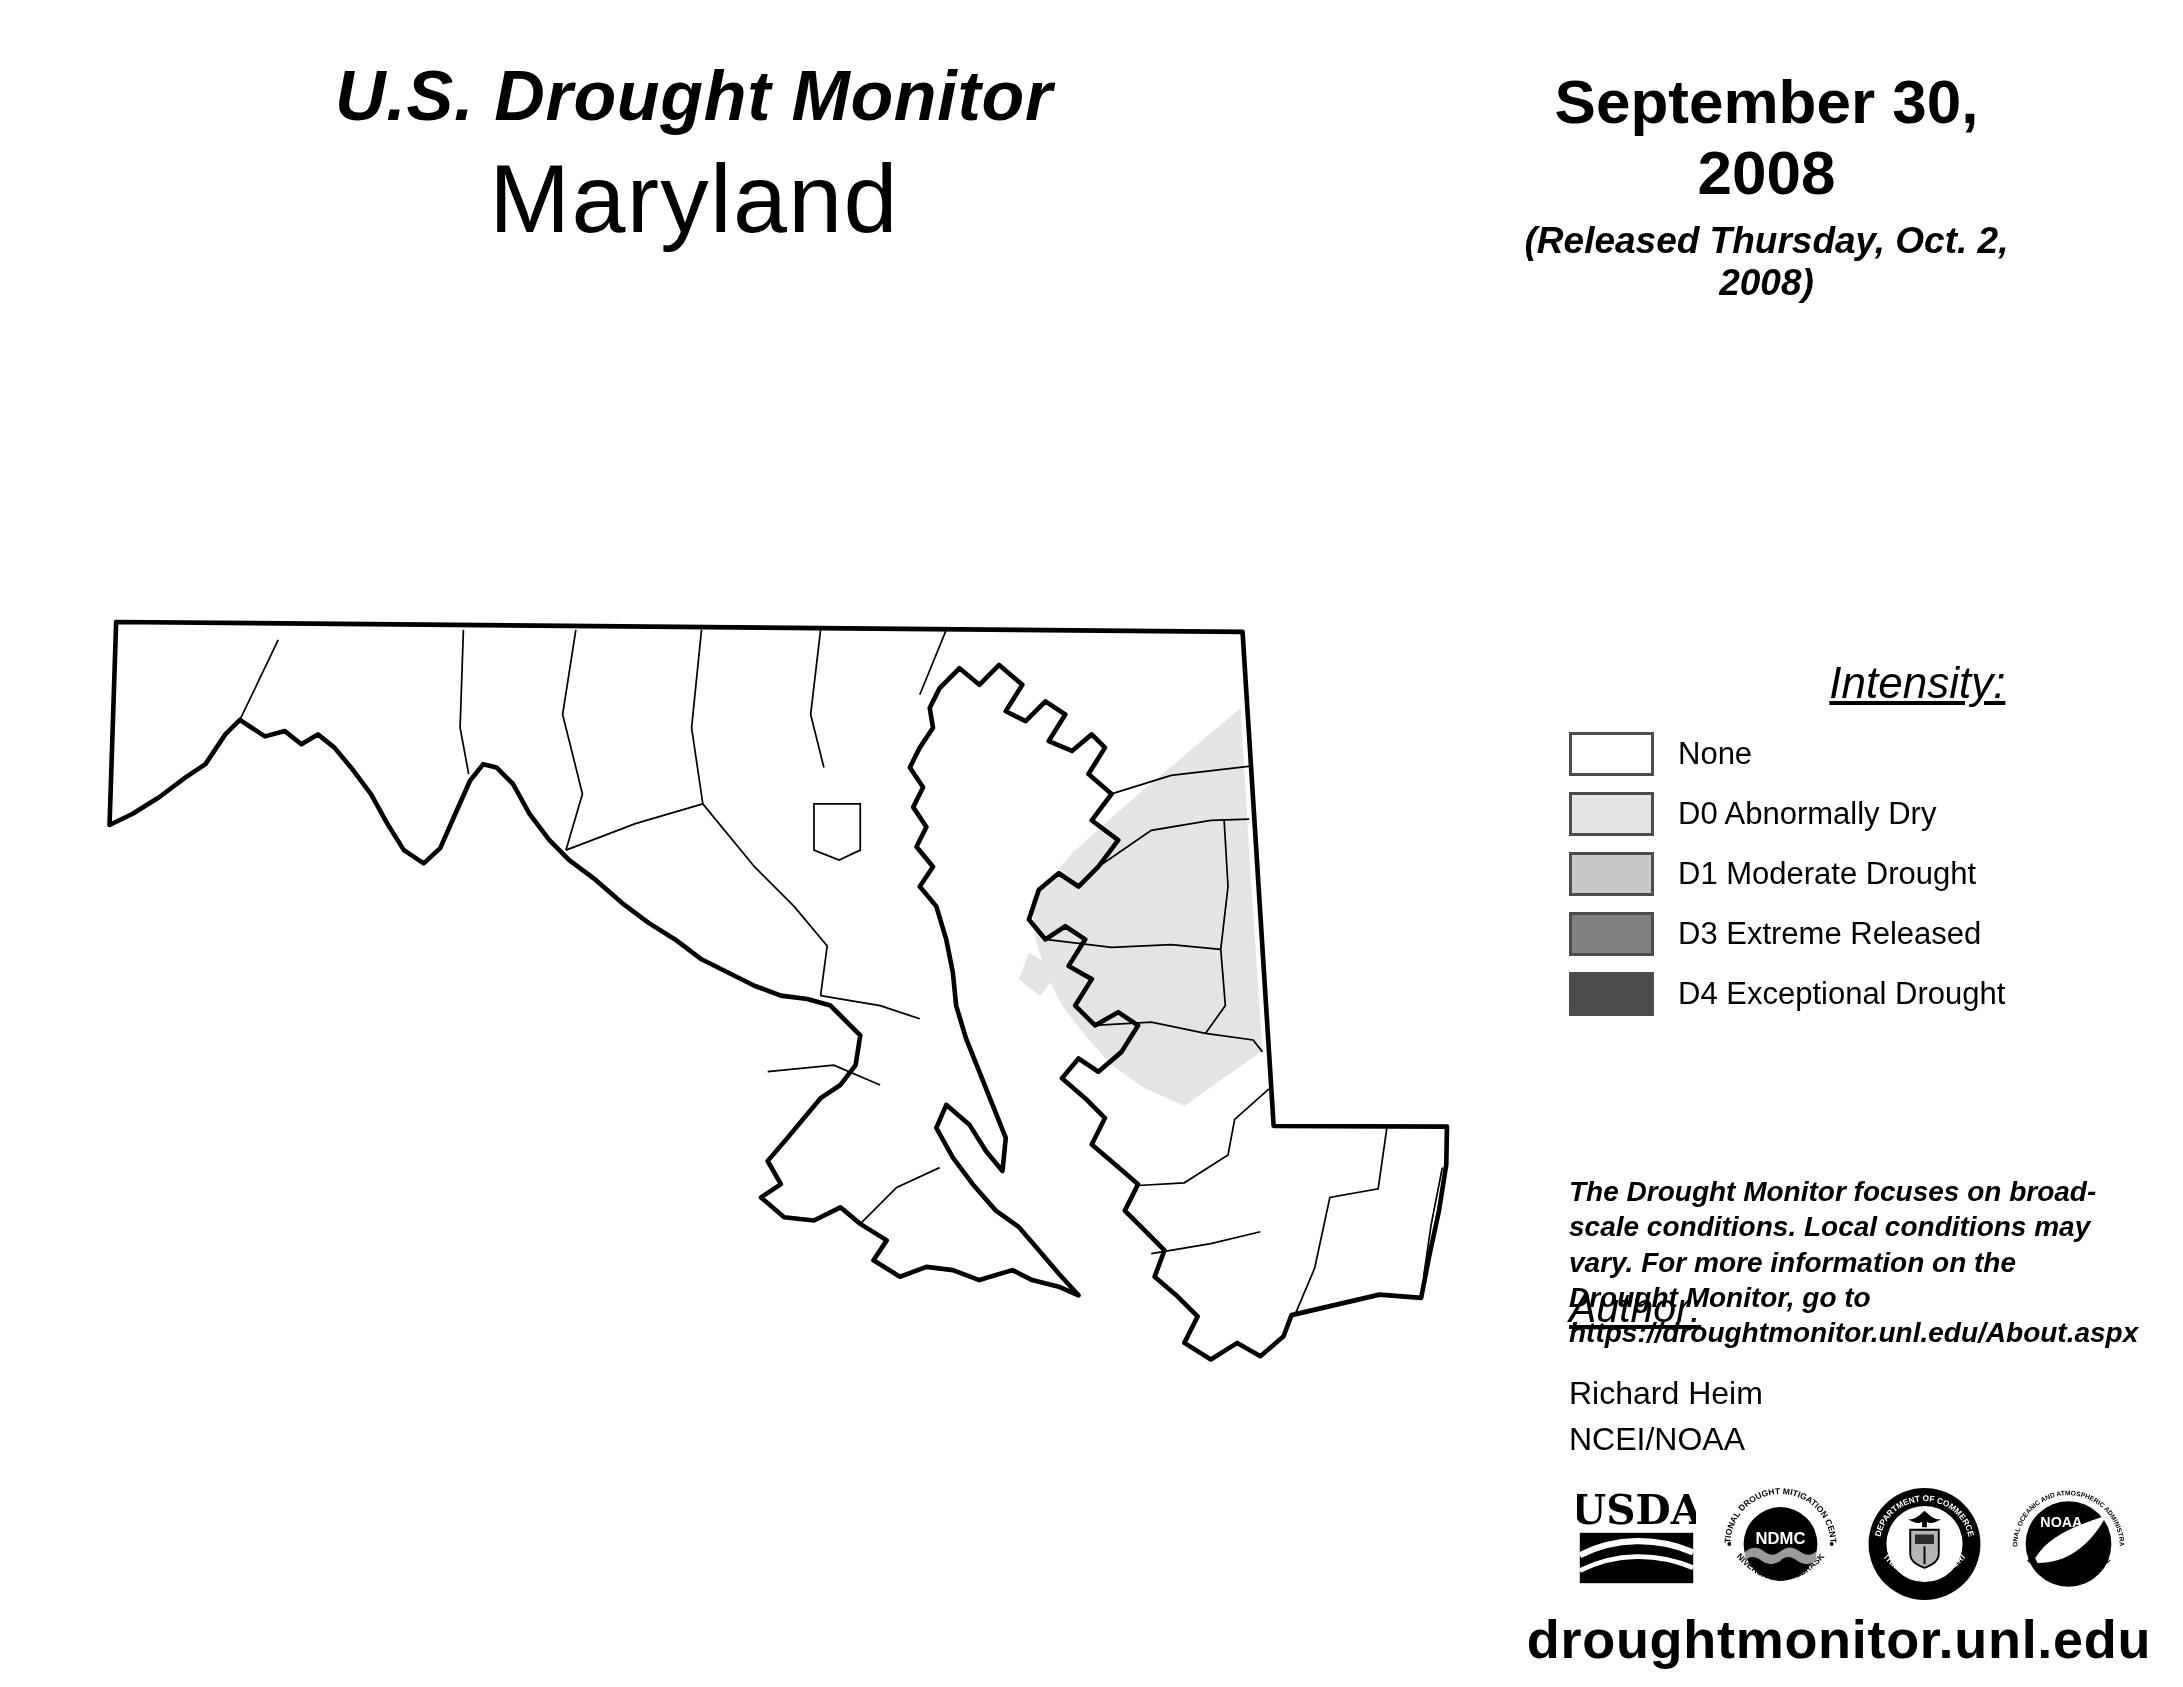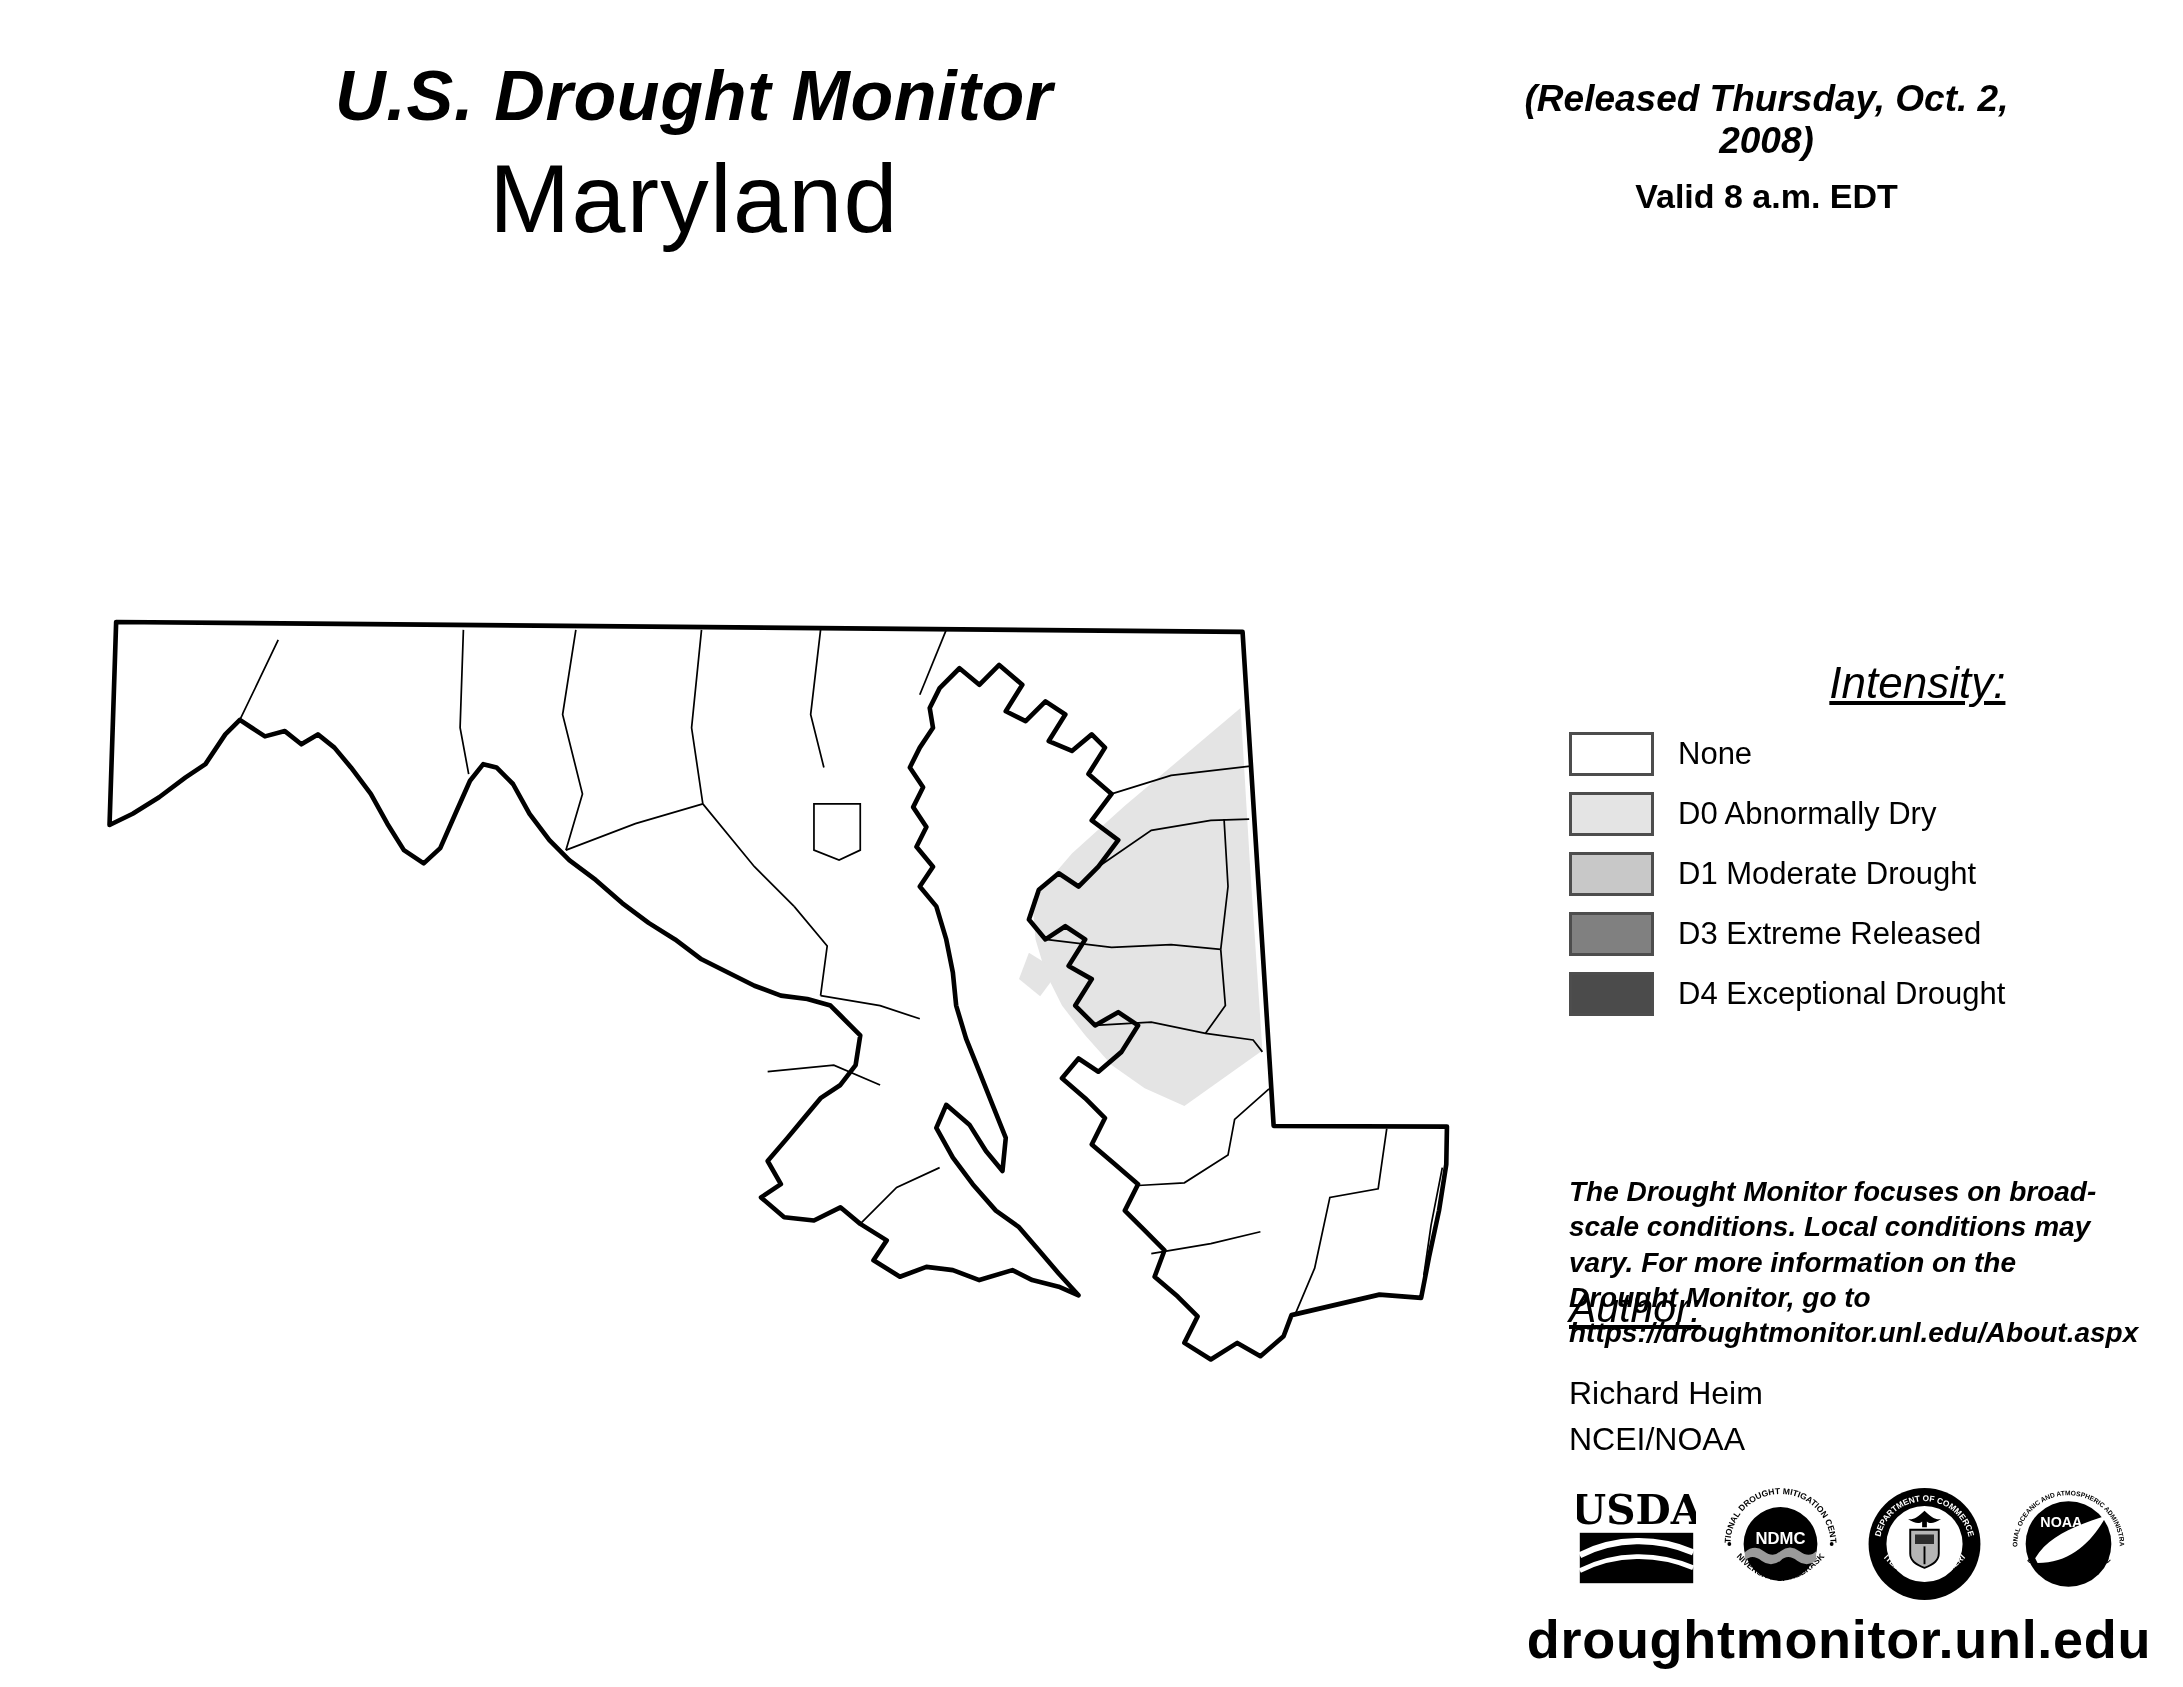--- a/index.html
+++ b/index.html
@@ -40,22 +40,22 @@
 </style>
 </head>
 <body>
 
 <div class="title-block">
   <div class="title-line1">U.S. Drought Monitor</div>
   <div class="title-line2">Maryland</div>
 </div>
 
 <div class="date-block">
+  <div class="date-main">September 30, 2008</div>
   <div class="date-released">(Released Thursday, Oct. 2, 2008)</div>
-  <div class="date-valid">Valid 8 a.m. EDT</div>
 </div>
 
 <div class="map-wrap">
   <svg width="1389" height="801" viewBox="140 930 2100 1210" xmlns="http://www.w3.org/2000/svg">
 
     <path fill="#ffffff" stroke="none" d="M175,940 L165,1247
       L200,1230 240,1205 280,1175 310,1155 340,1110 362,1088
       L380,1100 400,1113 430,1105 455,1125 480,1110 505,1130 530,1160 560,1200 585,1245 610,1285 640,1305 665,1282 690,1225 710,1180 730,1155 750,1160 775,1185 800,1230 830,1270 860,1300 900,1330 940,1365 980,1395 1020,1420 1060,1450 1100,1470 1140,1490 1180,1505 1220,1510 1255,1520
       L1270,1535 1300,1565 1293,1610 1270,1640 1240,1660 1215,1690 1190,1720 1160,1755 1180,1790 1150,1810 1185,1840 1230,1845 1270,1825 1300,1850 1340,1875 1320,1905 1360,1930 1400,1915 1440,1920 1480,1935 1530,1920 1560,1935 1600,1945 1630,1958
       L1600,1925 1570,1890 1540,1855 1505,1830 1470,1790 1440,1750 1415,1705 1430,1670 1465,1700 1490,1740 1515,1770 1520,1720 1500,1670 1480,1620 1460,1570 1445,1520 1440,1470 1430,1420 1415,1370 1390,1340 1410,1310 1385,1280 1400,1250 1380,1220 1395,1190 1375,1160 1390,1130 1410,1100 1405,1070 1420,1040

